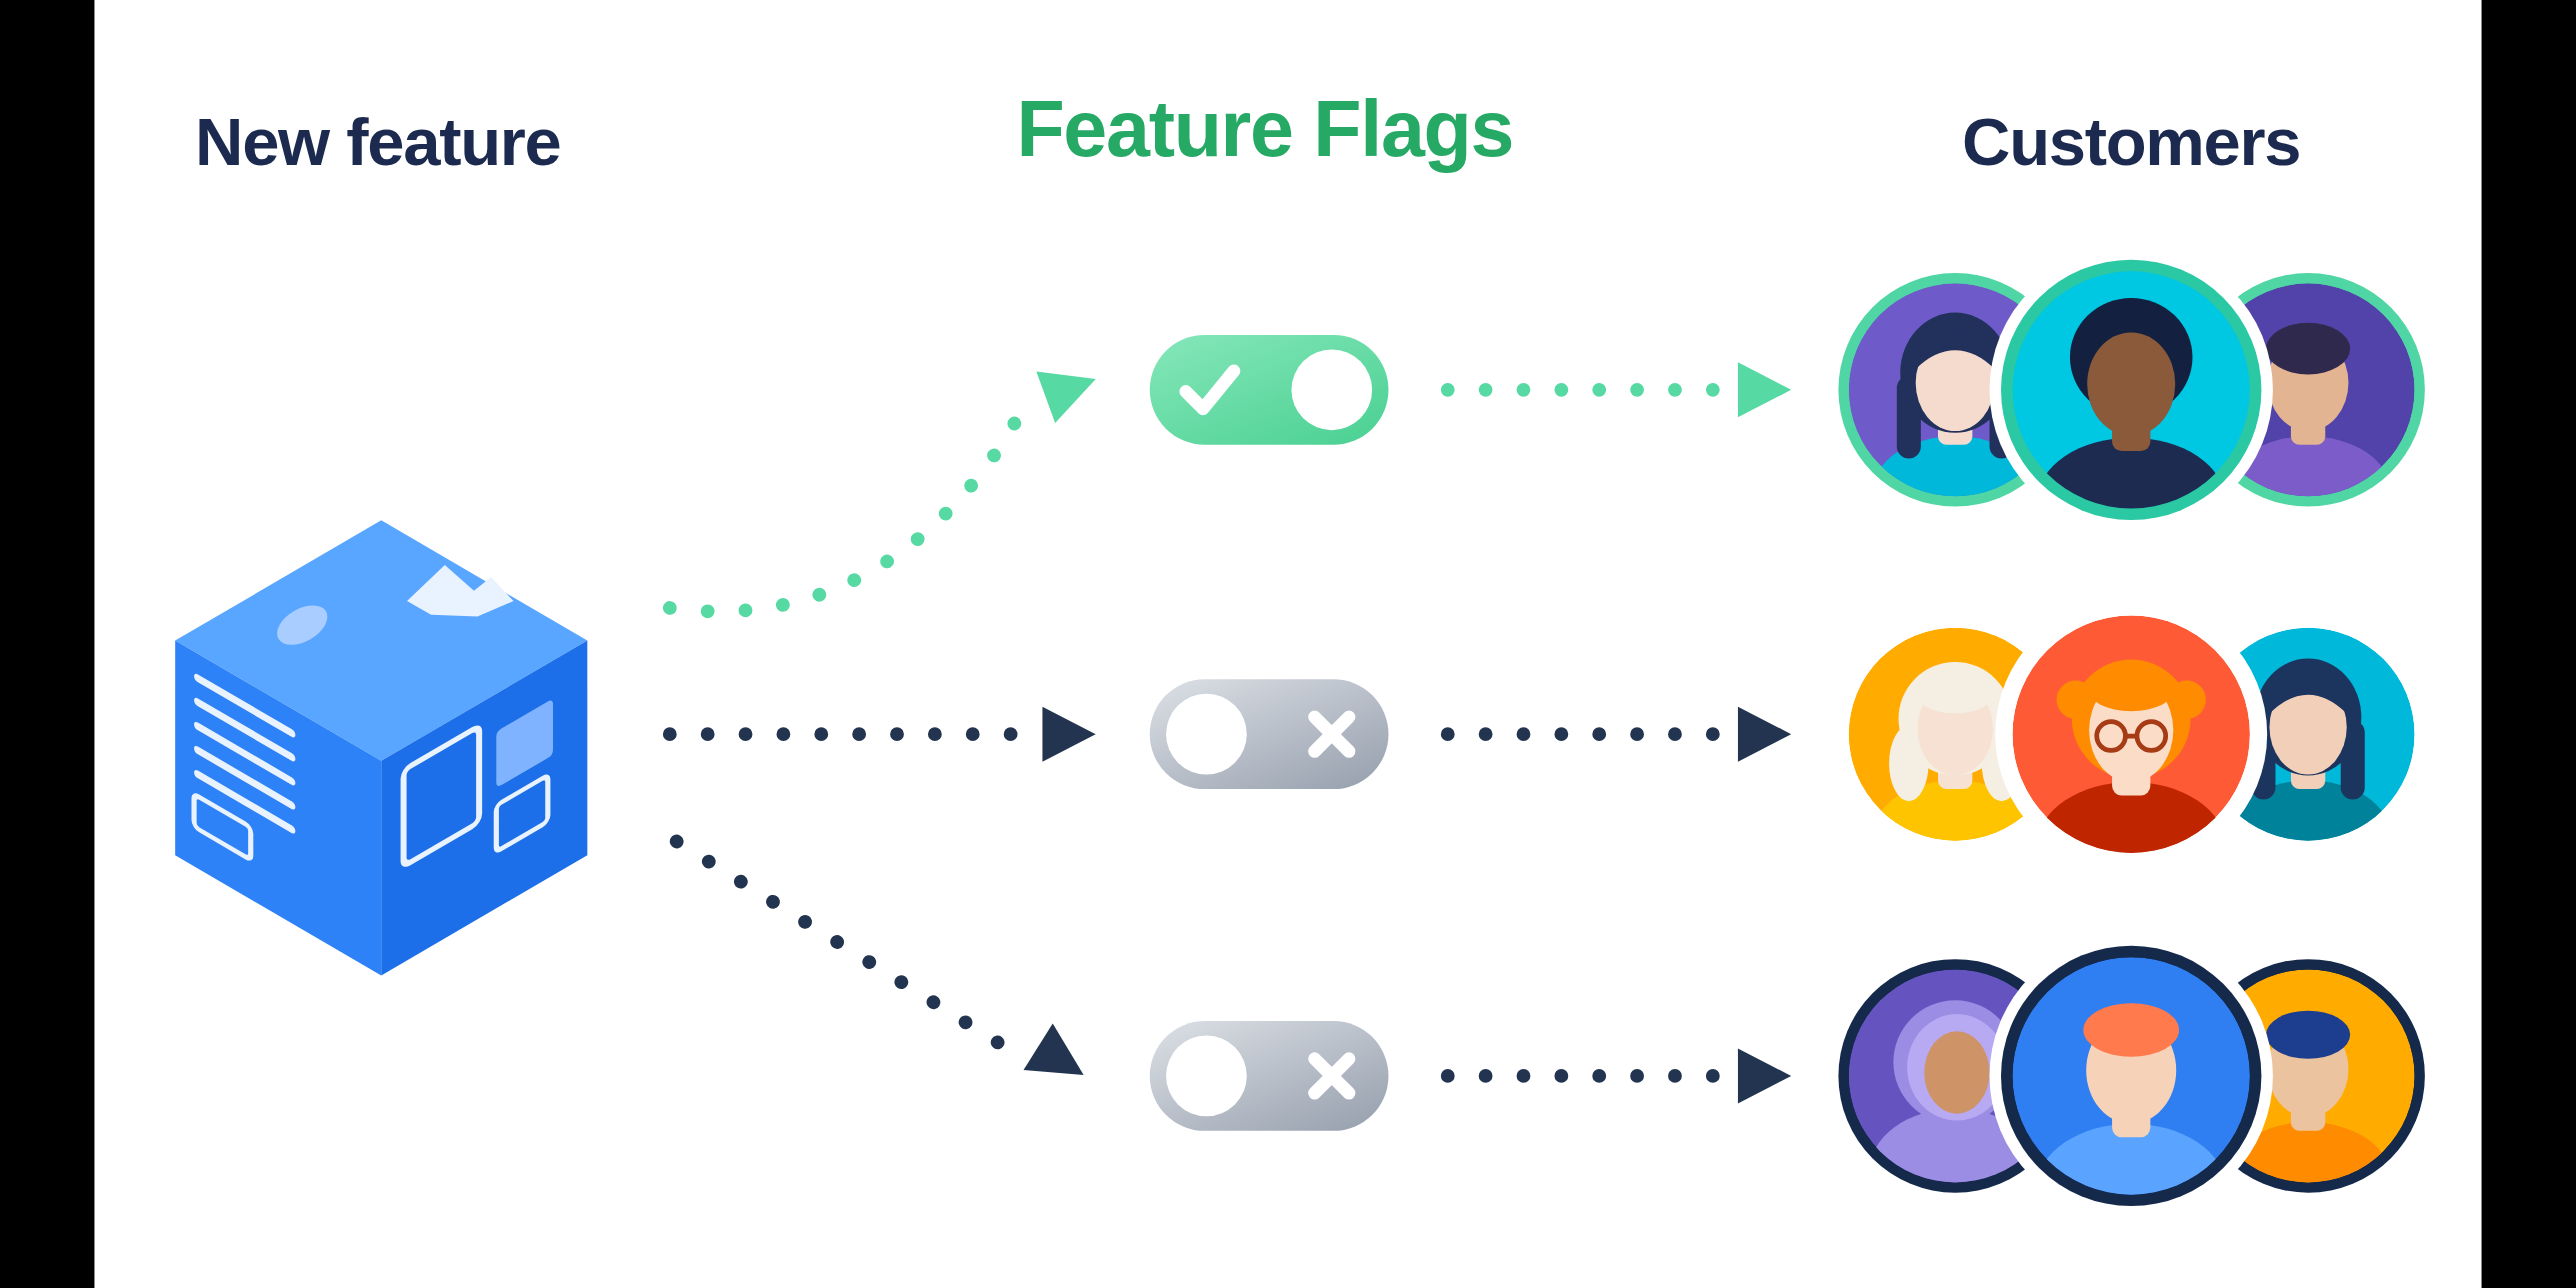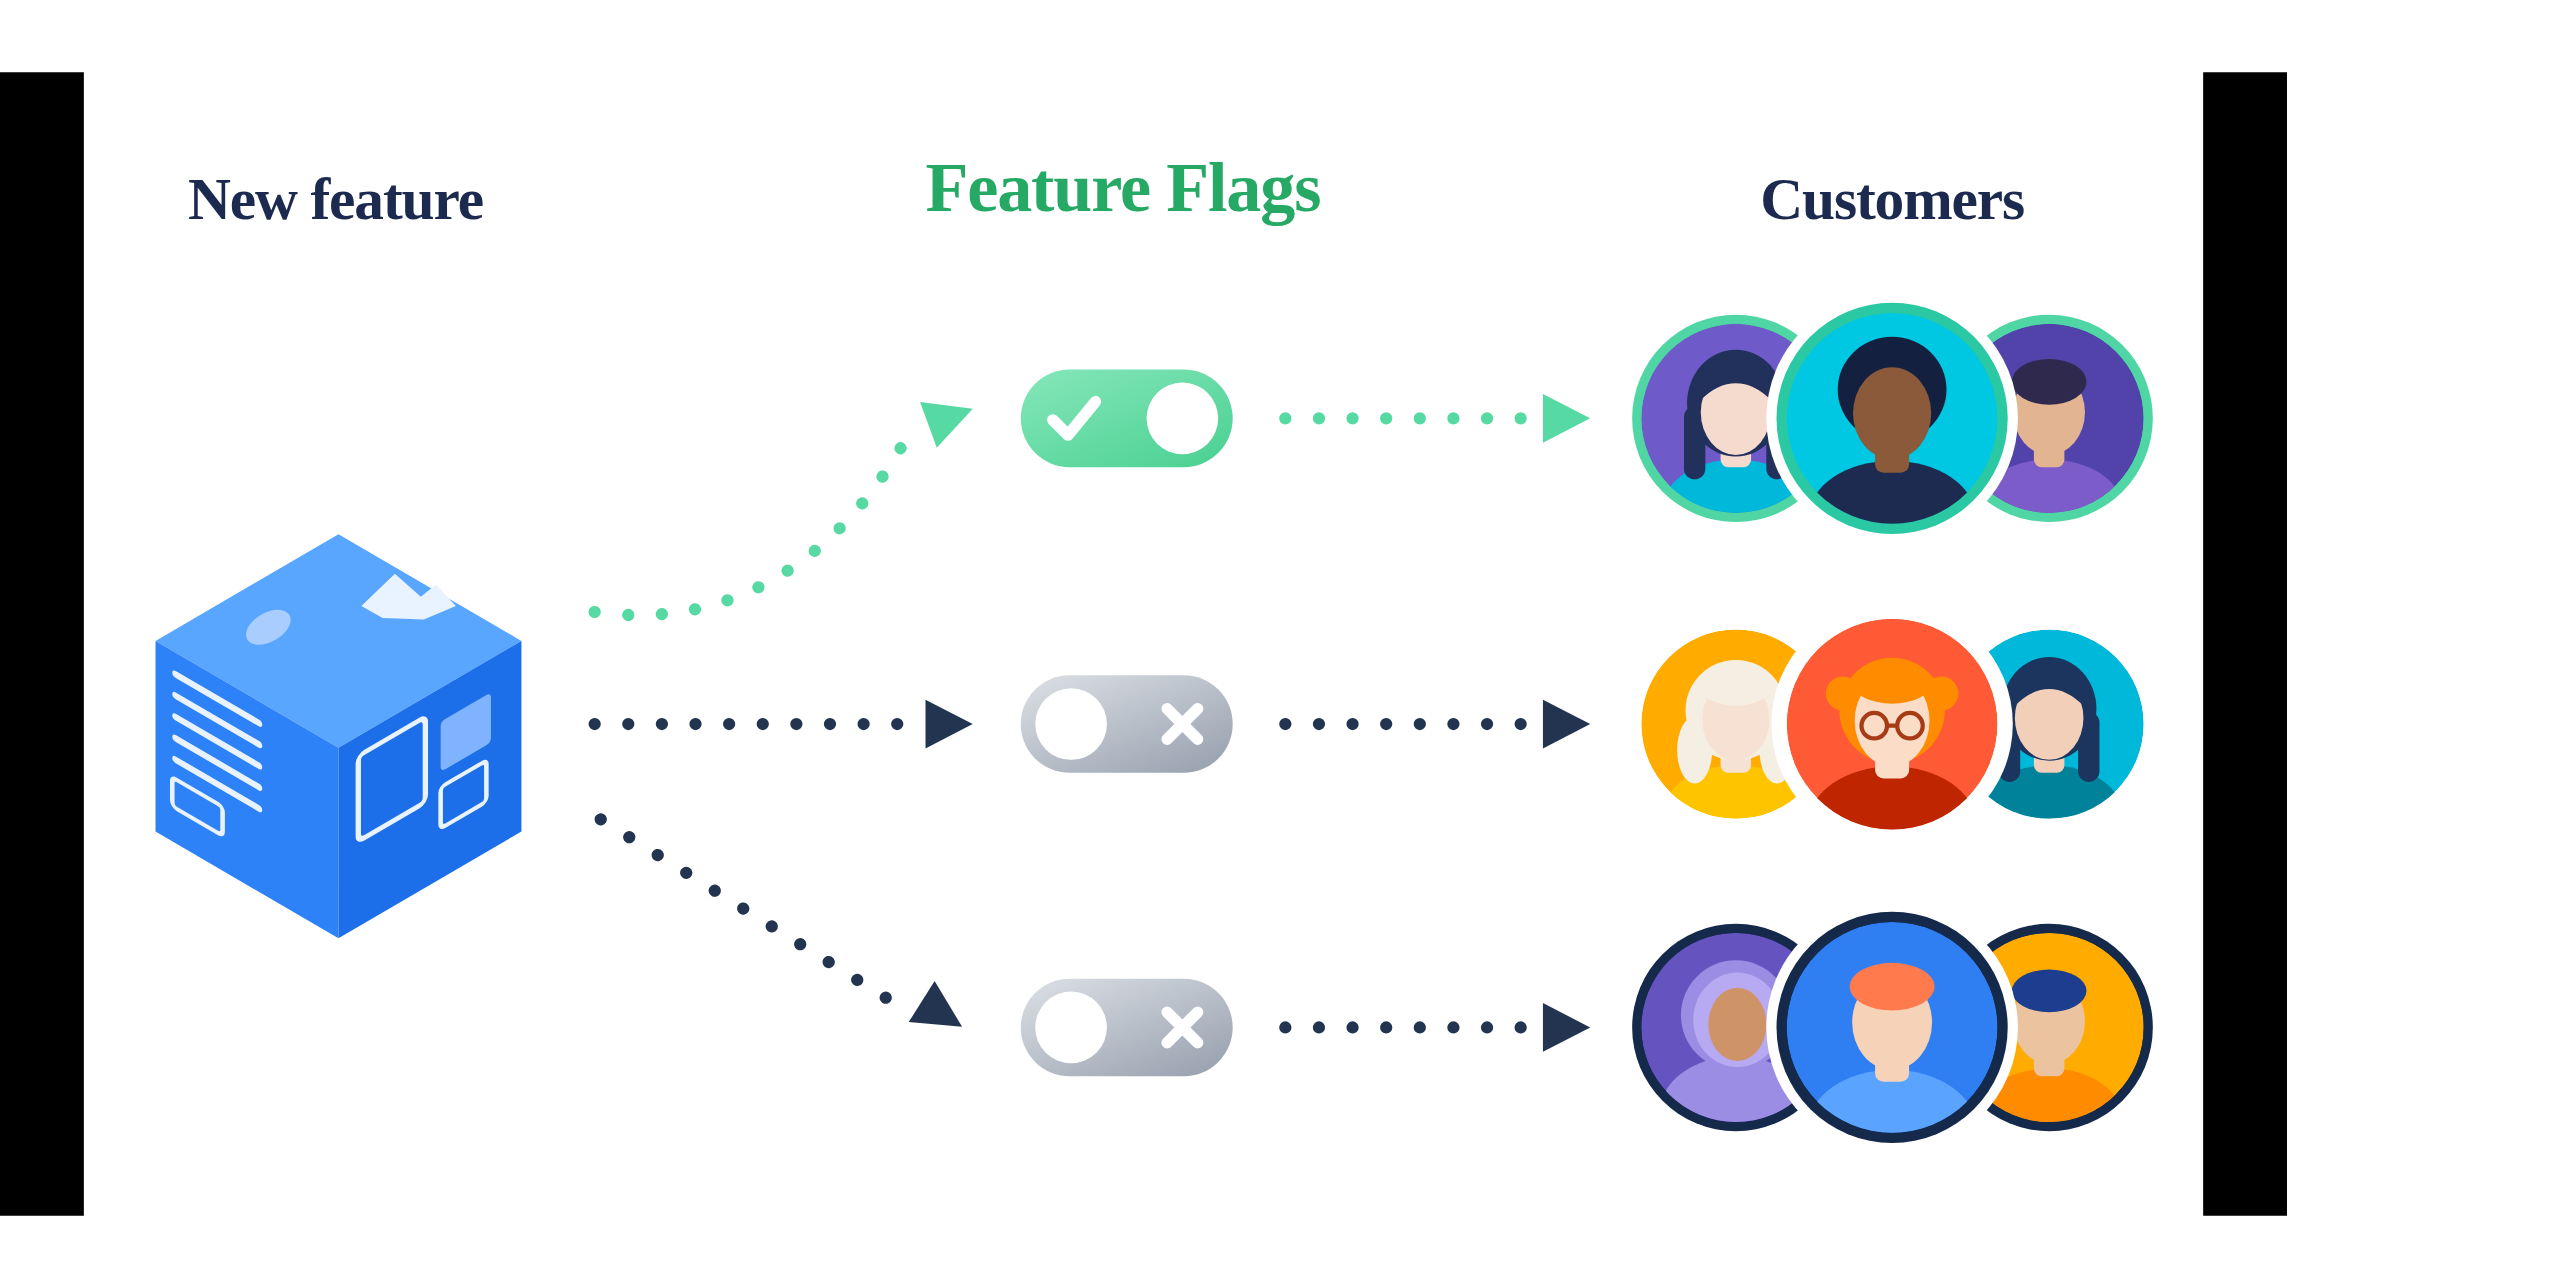--- a/index.html
+++ b/index.html
@@ -1,17 +1,17 @@
 <!DOCTYPE html>
 <html style="font-size:13.7px"><head>
 <meta charset="utf-8">
 <style>
   html,body{margin:0;padding:0;background:#ffffff;}
-  .stage{position:relative;width:2287px;height:1288px;background:#ffffff;overflow:hidden;
-         font-family:Liberation Serif, serif;}
+  .stage{position:relative;width:2576px;height:1288px;background:#ffffff;overflow:hidden;
+         font-family:Liberation Sans, sans-serif;}
   svg{display:block;width:100%;height:100%;}
   .h{font-weight:bold;letter-spacing:-1.5px;}
   .dots{fill:none;stroke-width:16;stroke-linecap:round;stroke-dasharray:0.1 44;}
 </style>
 </head>
 <body>
 
 <div class="stage">
 <svg viewBox="0 0 3000 1500" xmlns="http://www.w3.org/2000/svg">
   <defs>

